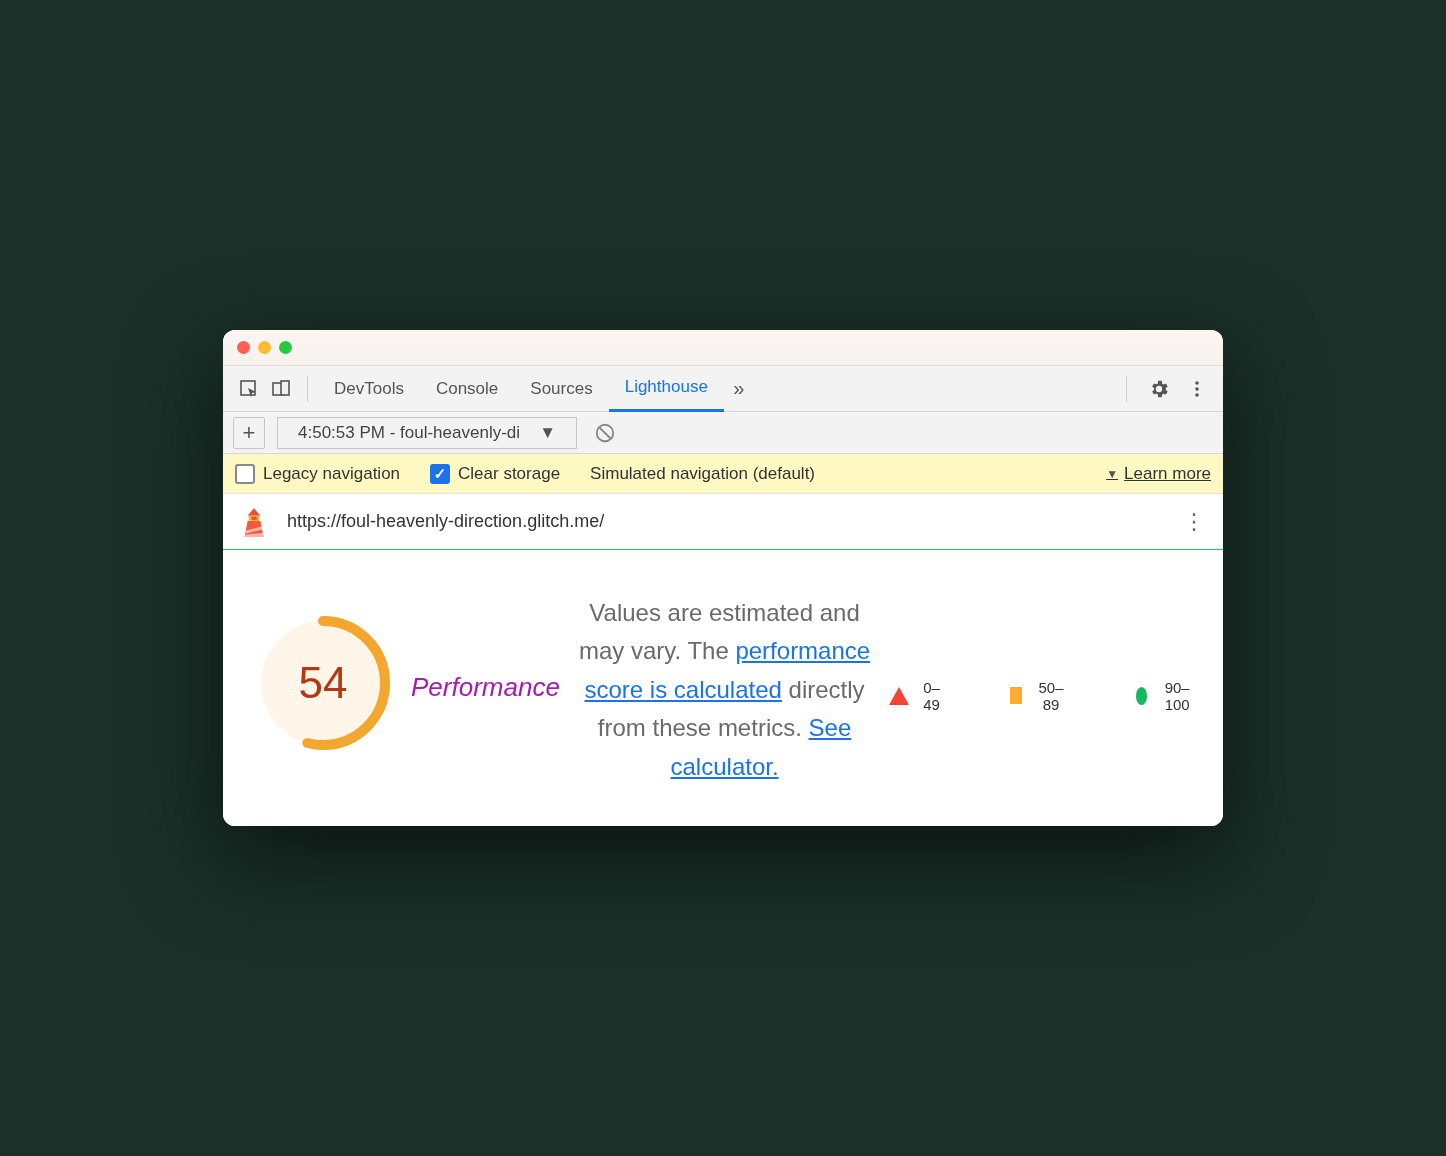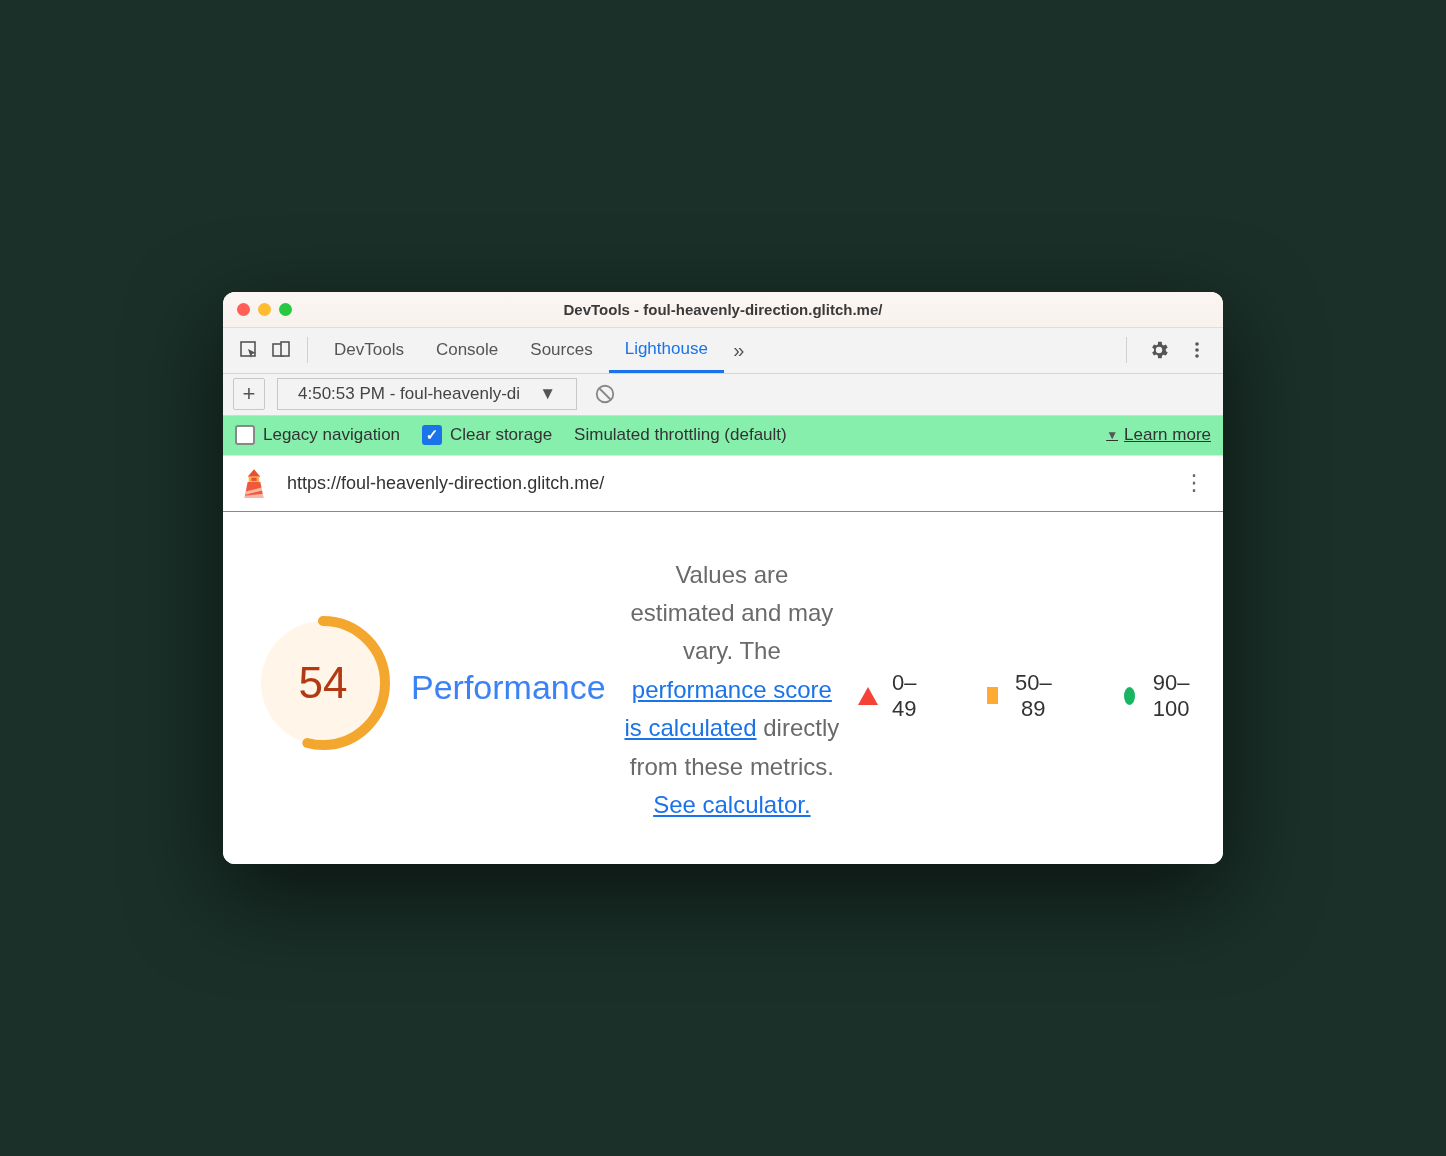--- a/index.html
+++ b/index.html
@@ -94,28 +94,28 @@
     display:flex; align-items:center; gap:10px;
     border:1px solid #c7c7c7; height:32px; padding:0 20px;
     background:#fff0; min-width: 300px;
     color:#444;
   }
   .dropdown .label { flex:1; white-space:nowrap; overflow:hidden; text-overflow:clip; }
   .dropdown .caret { color:#555; }
   .clear-icon { width:32px; display:flex; align-items:center; justify-content:center; color:#888;}
   .optbar {
     height: 40px;
-    background: #86efac;
+    background: #fef9c3;
     border-bottom: 1px solid #e3e3e3;
     display: flex;
     align-items: center;
     padding: 0 12px;
     font-size: 17px;
     color: #333;
-    gap: 22px;
+    gap: 30px;
   }
   .chk {
     width: 20px; height: 20px;
     border: 2px solid #888;
     border-radius: 3px;
     display:inline-flex; align-items:center; justify-content:center;
     background:#fff;
   }
   .chk.checked { background:#1a73e8; border-color:#1a73e8; color:#fff; }
   .chk.checked::after { content:"✓"; font-size:15px; font-weight:700; }
@@ -144,31 +144,31 @@
   }
   .gauge {
     position:relative; width:140px; height:140px;
   }
   .gauge svg { transform: rotate(-90deg); }
   .gauge .score {
     position:absolute; inset:0;
     display:flex; align-items:center; justify-content:center;
     font-size:44px; font-weight:500; color:#b23a12;
   }
-  .perf-title { font-size:34px; font-weight:500; color:#3b82f6; margin-top:10px;}
+  .perf-title { font-size:26px; font-weight:500; color:#a21caf; margin-top:10px;font-style:italic;}
   .desc {
     margin-top:14px;
     font-size:24px; color:#6a6a6a; line-height:1.6;
     max-width: 800px; margin-left:auto; margin-right:auto;
   }
   .desc a { color:#1a73e8; text-decoration:underline; }
   .legend {
     margin-top:26px;
     display:flex; justify-content:center; gap:70px;
-    font-size:22px; color:#333;
+    font-size:15px; color:#333;
   }
   .legend .item { display:flex; align-items:center; gap:14px; }
   .tri {
     width:0; height:0;
     border-left:10px solid transparent;
     border-right:10px solid transparent;
     border-bottom:18px solid #f44336;
   }
   .sq { width:17px; height:17px; background:#fa3; }
   .circ { width:18px; height:18px; border-radius:50%; background:#18b663; }
@@ -177,21 +177,20 @@
 <body>
 
 <div class="window">
 
   <div class="titlebar">
     <div class="traffic">
       <div class="tl red"></div>
       <div class="tl yellow"></div>
       <div class="tl green"></div>
     </div>
-    <div class="title">DevTools - foul-heavenly-direction.glitch.me/</div>
   </div>
 
   <div class="tabbar">
     <div class="tab-icon-btn">
       <svg width="20" height="20" viewBox="0 0 20 20">
           <rect x="2" y="2" width="14" height="14" fill="none" stroke="#555" stroke-width="1.6"></rect>
           <path d="M9 9 L17 13 L13 14 L12 18 Z" fill="#555"></path>
         </svg>
     </div>
     <div class="tab-icon-btn">
@@ -240,21 +239,21 @@
   <div class="optbar">
     <div class="opt">
       <span class="chk"></span>
       <span>Legacy navigation</span>
     </div>
     <div class="opt">
       <span class="chk checked"></span>
       <span>Clear storage</span>
     </div>
     <div class="opt">
-      <span>Simulated throttling (default)</span>
+      <span>Simulated navigation (default)</span>
     </div>
     <div class="learn">
       <span class="caret">▼</span>
       <span>Learn more</span>
     </div>
   </div>
 
   <div class="urlbar">
     <svg class="lighthouse-ico" viewBox="0 0 32 32">
       <polygon points="16,3 22,10 10,10" fill="#e8502f"></polygon>

